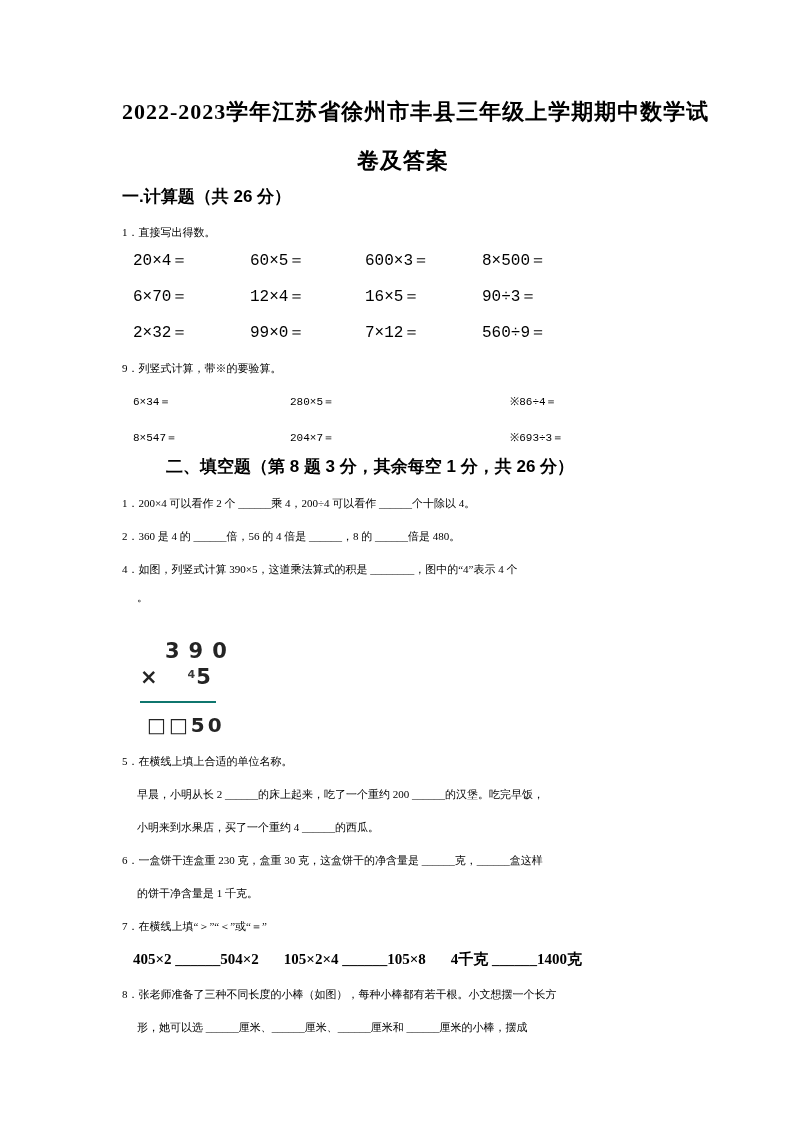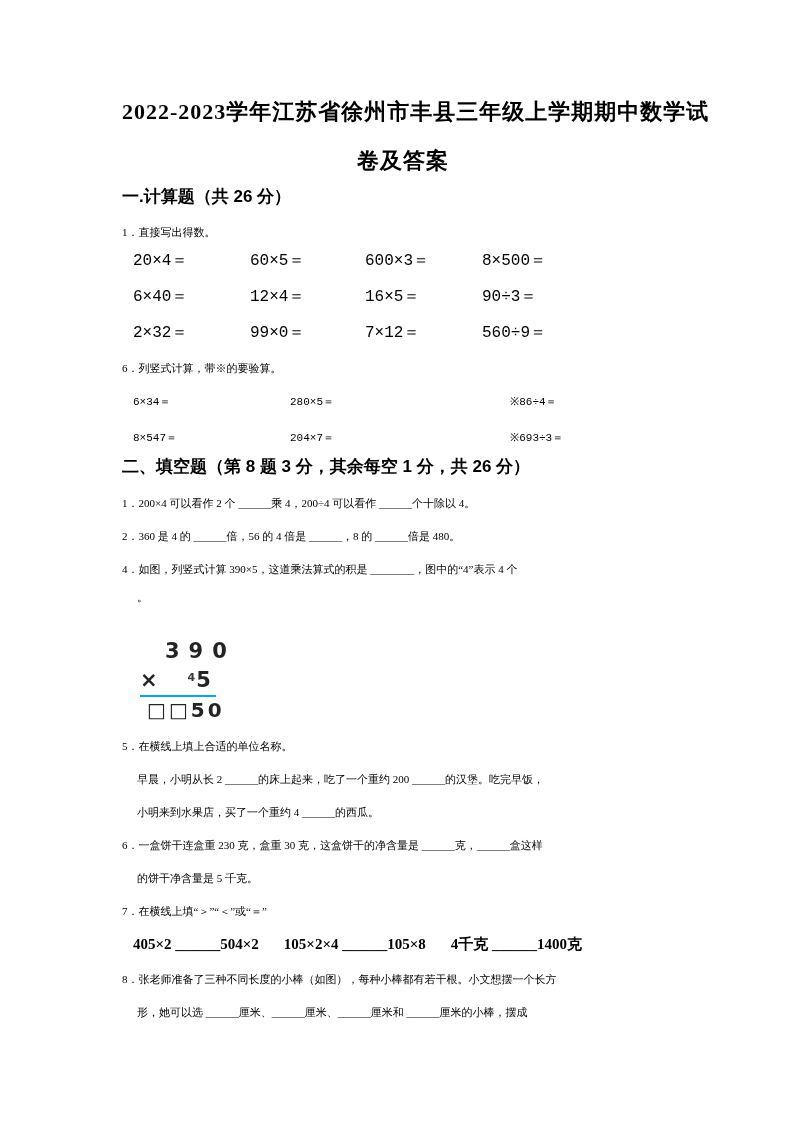--- a/index.html
+++ b/index.html
@@ -33,21 +33,21 @@
   .title-line2 { margin-top: 22px; }
   
   .sec-header {
     font-family: "Liberation Sans", sans-serif;
     font-weight: bold;
     font-size: 17px;
     line-height: 22px;
     white-space: nowrap;
   }
   .sec1-header { margin-top: 12px; }
-  .sec2-header { margin-top: 8px; }
+  .sec2-header { margin-top: 8px; margin-left: 44px; }
   
   .line {
     font-size: 11px;
     line-height: 20px;
     margin: 0 0 13px 0;
     white-space: nowrap;
   }
   .q-label { margin-top: 14px; margin-bottom: 0; }
   .indent { padding-left: 15px; }
   
@@ -83,41 +83,42 @@
   .mult-top {
     padding-left: 25px;
     font-size: 21px;
     line-height: 24px;
     letter-spacing: 9px;
     white-space: nowrap;
     margin-top: 32px;
   }
   .mult-row2 {
     font-size: 21px;
-    line-height: 29px;
+    line-height: 24px;
     white-space: nowrap;
-    padding-bottom: 0;
-    border-bottom: 2px solid #0ea5e9;
+    padding-bottom: 12px;
+    border-bottom: 2px solid #0f766e;
     width: 76px;
   }
   .mult-sign { display: inline-block; }
   .mult-gap { display: inline-block; width: 30px; }
   .mult-carry {
     font-size: 11px;
     vertical-align: 6px;
     letter-spacing: 0;
     margin-right: 1px;
     color: #3a3a3a;
   }
   .mult-product {
     padding-left: 7px;
     font-size: 20px;
     line-height: 27px;
     letter-spacing: 3px;
     white-space: nowrap;
+    margin-top: 9px;
   }
   
   .cmp-row {
     display: flex;
     gap: 25px;
     margin: 0 0 15px 11px;
     font-size: 15px;
     line-height: 20px;
     white-space: nowrap;
     font-weight: bold;
@@ -133,31 +134,31 @@
 
   <div class="sec-header sec1-header">一.计算题（共 26 分）</div>
 
   <div class="line q-label">1．直接写出得数。</div>
 
   <div class="calc-grid1">
     <span class="calc-cell">20×4＝</span>
     <span class="calc-cell">60×5＝</span>
     <span class="calc-cell">600×3＝</span>
     <span class="calc-cell">8×500＝</span>
-    <span class="calc-cell">6×40＝</span>
+    <span class="calc-cell">6×70＝</span>
     <span class="calc-cell">12×4＝</span>
     <span class="calc-cell">16×5＝</span>
     <span class="calc-cell">90÷3＝</span>
     <span class="calc-cell">2×32＝</span>
     <span class="calc-cell">99×0＝</span>
     <span class="calc-cell">7×12＝</span>
     <span class="calc-cell">560÷9＝</span>
   </div>
 
-  <div class="line q-label q2-label">6．列竖式计算，带※的要验算。</div>
+  <div class="line q-label q2-label">9．列竖式计算，带※的要验算。</div>
 
   <div class="calc-grid2">
     <span class="calc-cell">6×34＝</span>
     <span class="calc-cell">280×5＝</span>
     <span class="calc-cell">※86÷4＝</span>
     <span class="calc-cell">8×547＝</span>
     <span class="calc-cell">204×7＝</span>
     <span class="calc-cell">※693÷3＝</span>
   </div>
 
@@ -173,21 +174,21 @@
     <div class="mult-row2">
       <span class="mult-sign">×</span><span class="mult-gap"></span><span class="mult-carry">4</span><span>5</span>
     </div>
     <div class="mult-product">□□50</div>
   </div>
 
   <div class="line">5．在横线上填上合适的单位名称。</div>
   <div class="line indent">早晨，小明从长 2 ______的床上起来，吃了一个重约 200 ______的汉堡。吃完早饭，</div>
   <div class="line indent">小明来到水果店，买了一个重约 4 ______的西瓜。</div>
   <div class="line">6．一盒饼干连盒重 230 克，盒重 30 克，这盒饼干的净含量是 ______克，______盒这样</div>
-  <div class="line indent">的饼干净含量是 5 千克。</div>
+  <div class="line indent">的饼干净含量是 1 千克。</div>
   <div class="line">7．在横线上填“＞”“＜”或“＝”</div>
 
   <div class="cmp-row">
     <span>405×2 ______504×2</span>
     <span>105×2×4 ______105×8</span>
     <span>4千克 ______1400克</span>
   </div>
 
   <div class="line">8．张老师准备了三种不同长度的小棒（如图），每种小棒都有若干根。小文想摆一个长方</div>
   <div class="line indent">形，她可以选 ______厘米、______厘米、______厘米和 ______厘米的小棒，摆成</div>

